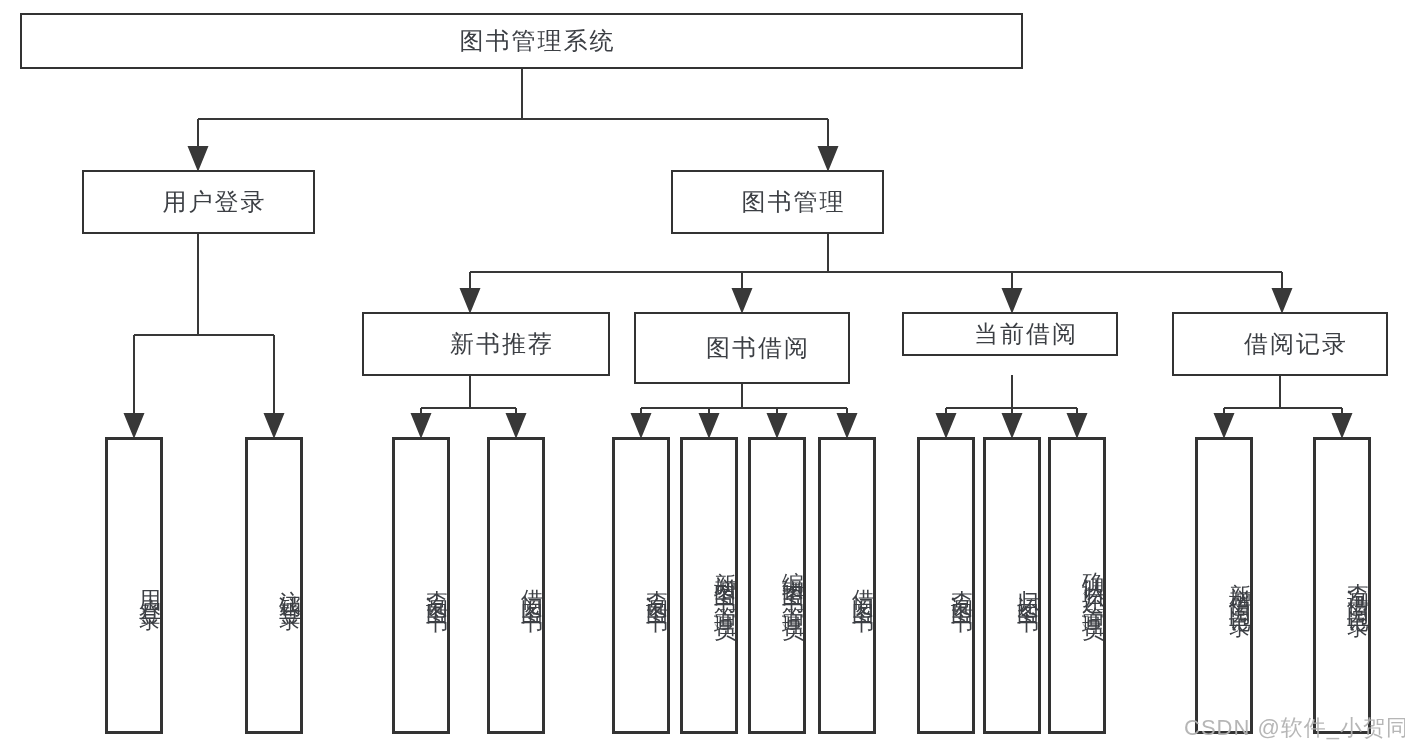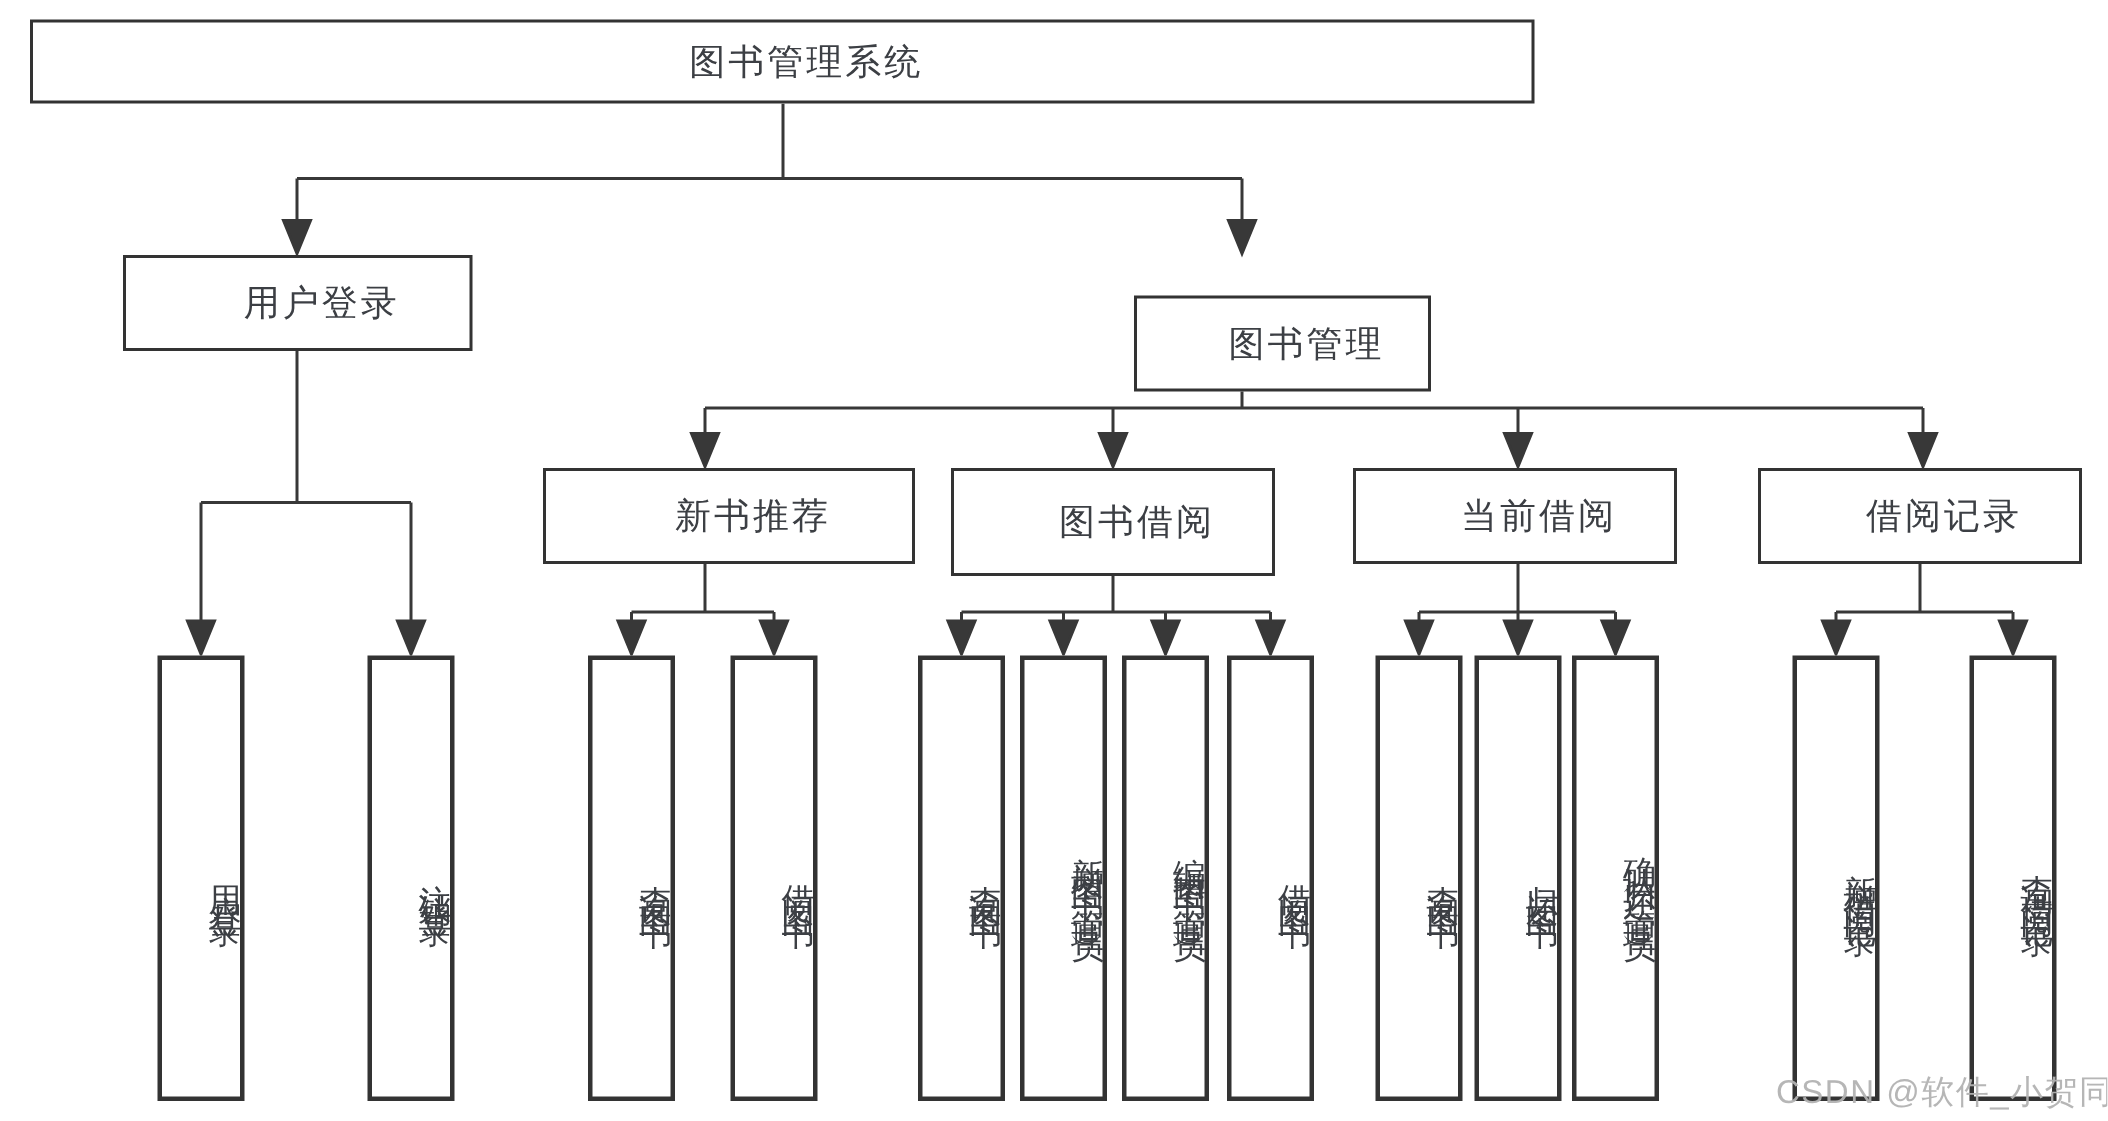--- a/index.html
+++ b/index.html
@@ -102,31 +102,31 @@
     </g>
   </svg>
 
   <div class="node" style="left:20px; top:13px; width:1003px; height:56px;">
     <span class="h-label">图书管理系统</span>
   </div>
 
   <div class="node" style="left:82px; top:170px; width:233px; height:64px;">
     <span class="h-label">用户登录</span>
   </div>
-  <div class="node" style="left:756px; top:170px; width:198px; height:64px;margin-top:27px;">
+  <div class="node" style="left:671px; top:170px; width:213px; height:64px;">
     <span class="h-label">图书管理</span>
   </div>
 
   <div class="node" style="left:362px; top:312px; width:248px; height:64px;">
     <span class="h-label">新书推荐</span>
   </div>
   <div class="node" style="left:634px; top:312px; width:216px; height:72px;">
     <span class="h-label">图书借阅</span>
   </div>
-  <div class="node" style="left:902px; top:312px; width:216px; height:64px;">
+  <div class="node" style="left:902px; top:312px; width:216px; height:44px;">
     <span class="h-label">当前借阅</span>
   </div>
   <div class="node" style="left:1172px; top:312px; width:216px; height:64px;">
     <span class="h-label">借阅记录</span>
   </div>
 
   <div class="node leaf" style="left:105px; top:437px; width:58px; height:297px;">
     <span class="v-label">用户登录</span>
   </div>
   <div class="node leaf" style="left:245px; top:437px; width:58px; height:297px;">

